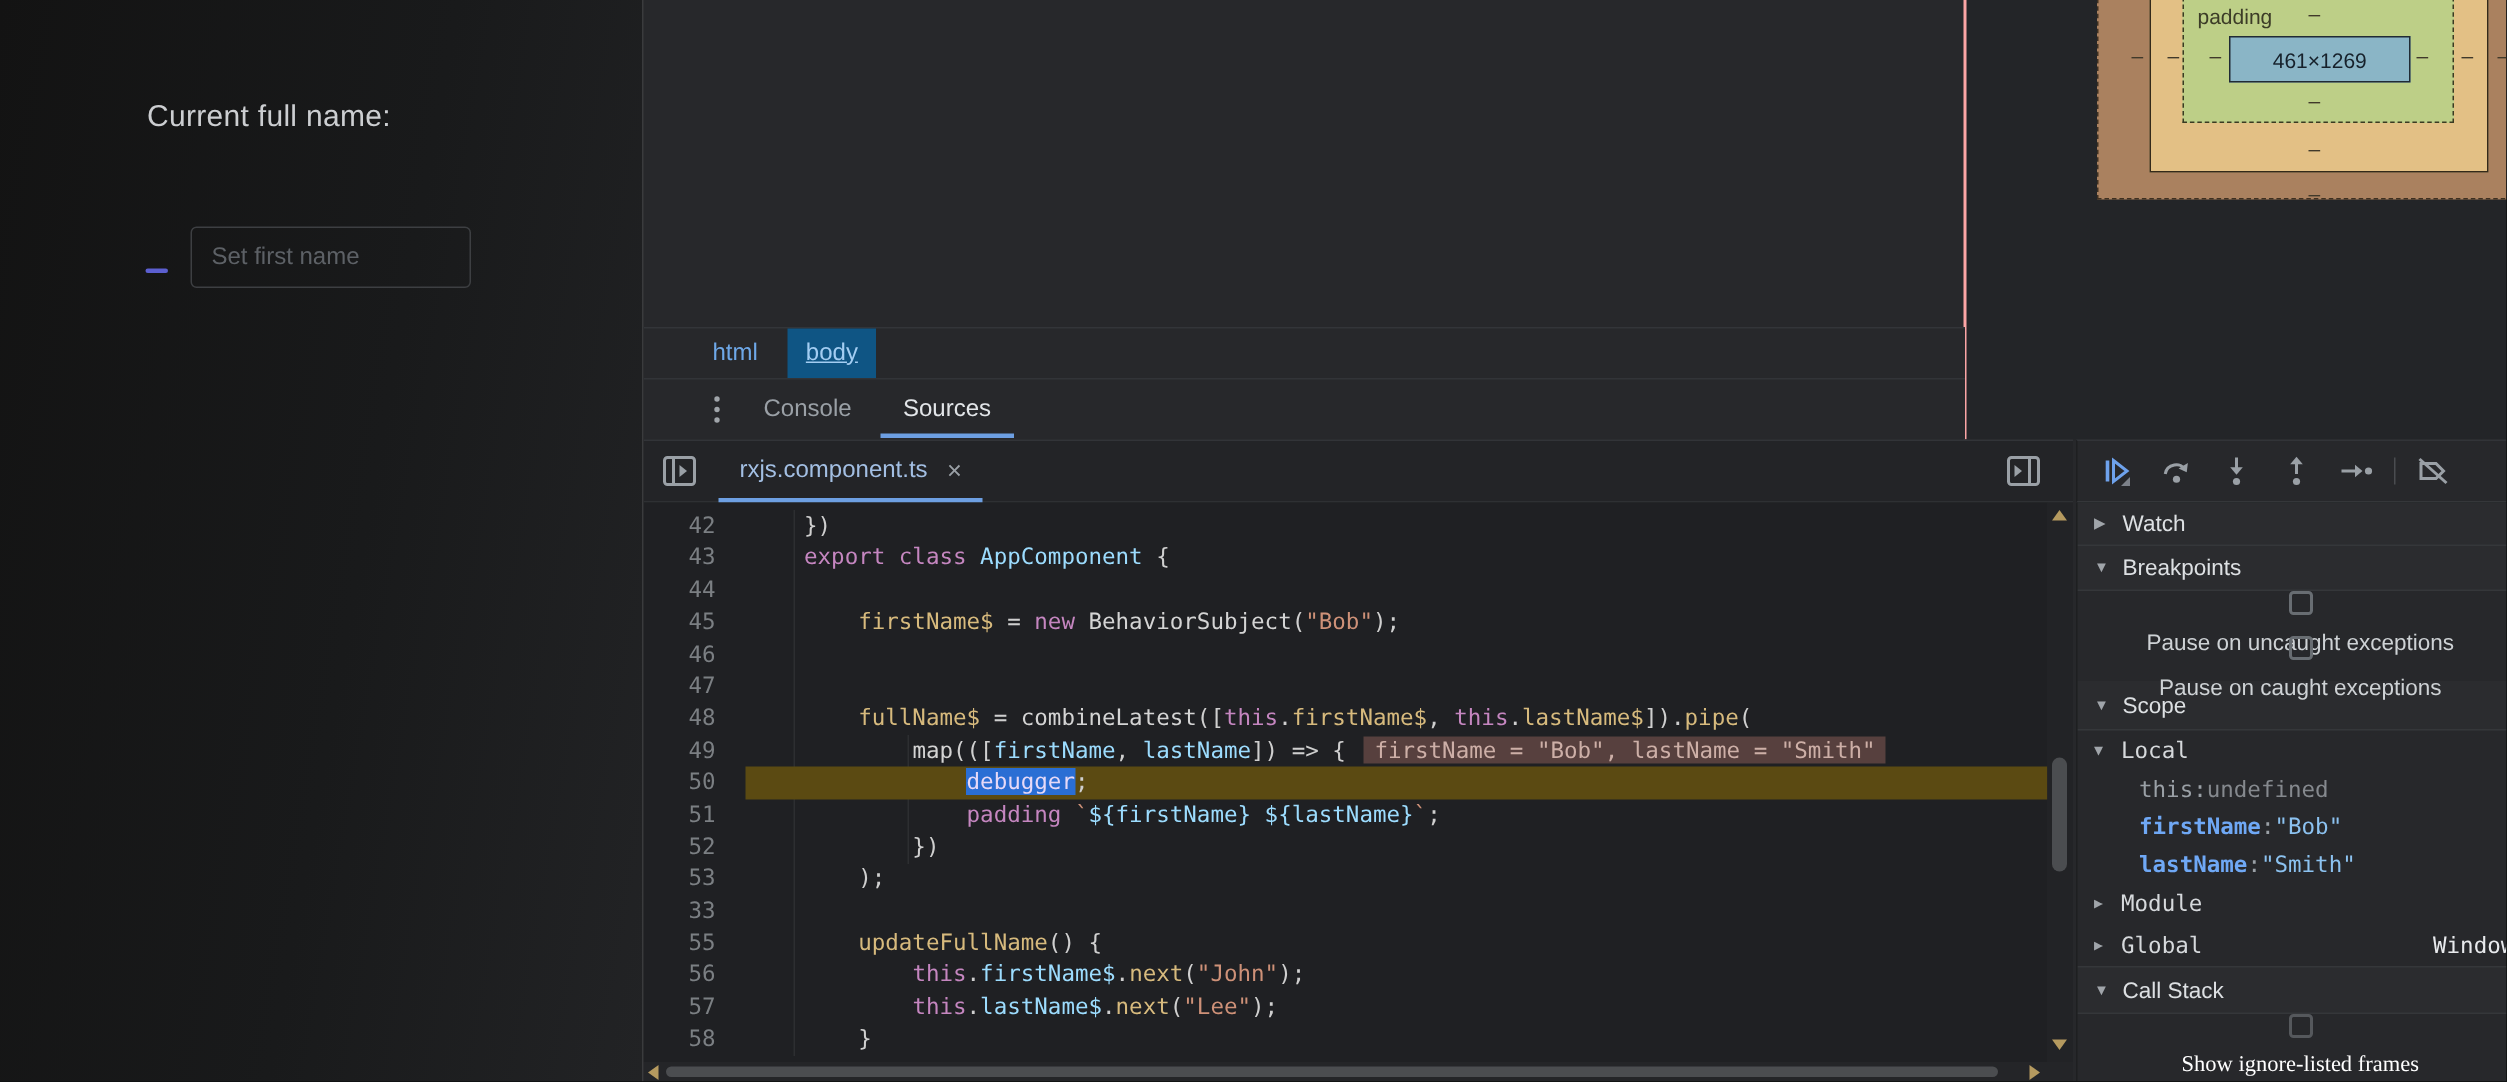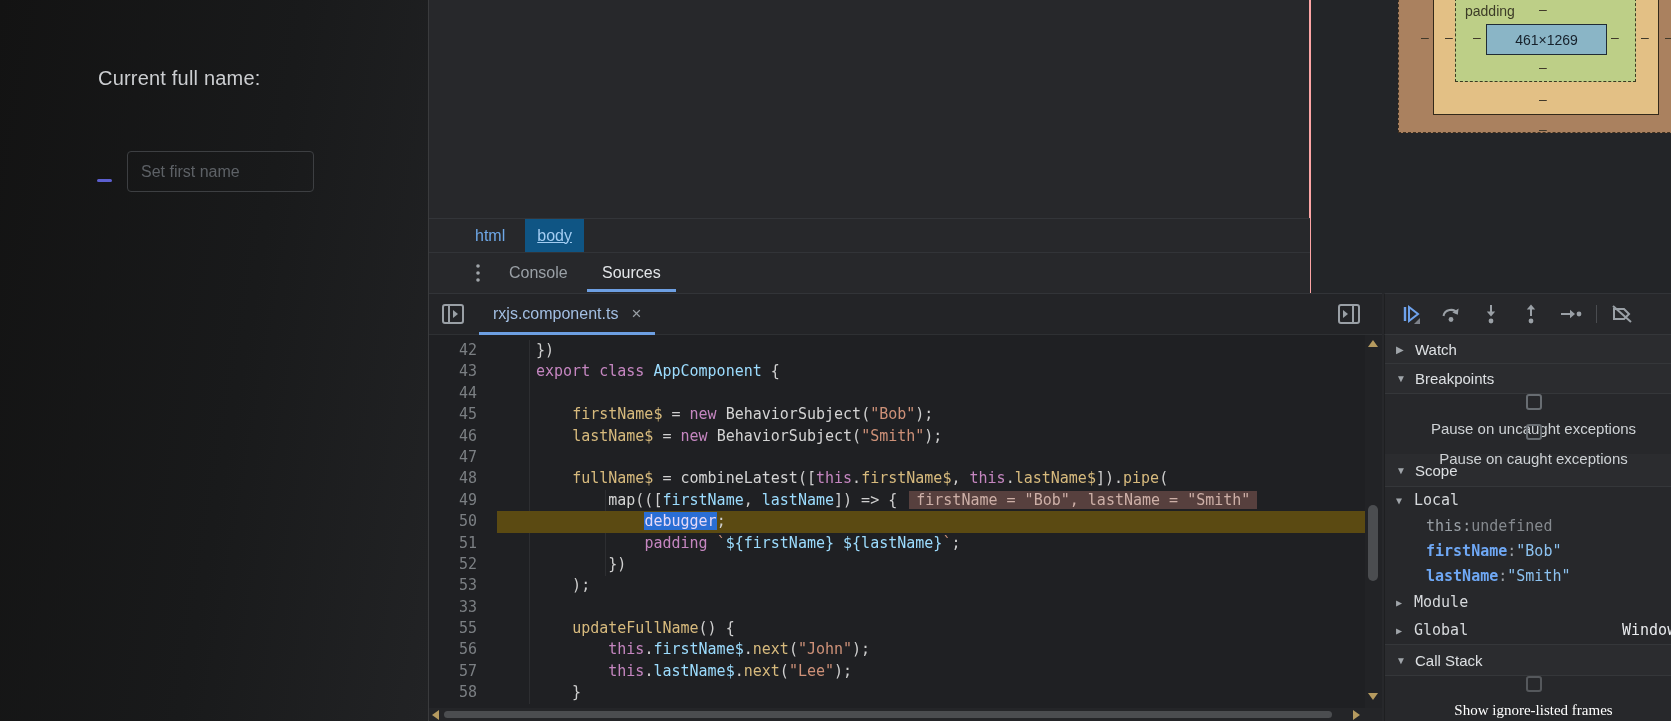--- a/index.html
+++ b/index.html
@@ -229,21 +229,21 @@
     </div>
 
     <div class="editor">
       <div class="iguide" style="left:100px;top:5px;height:364px"></div>
       <div class="iguide" style="left:176px;top:155px;height:86px"></div>
       <div class="lines">
           <div class="line"><span class="lnum">42</span><span class="lcode"><span class="tok-pun">})</span></span></div>
           <div class="line"><span class="lnum">43</span><span class="lcode"><span class="tok-kw">export</span><span class="tok-pun"> </span><span class="tok-kw">class</span><span class="tok-pun"> </span><span class="tok-cls">AppComponent</span><span class="tok-pun"> {</span></span></div>
           <div class="line"><span class="lnum">44</span><span class="lcode"></span></div>
           <div class="line"><span class="lnum">45</span><span class="lcode"><span class="tok-pun">    </span><span class="tok-fld">firstName$</span><span class="tok-pun"> = </span><span class="tok-kw">new</span><span class="tok-pun"> </span><span class="tok-id">BehaviorSubject</span><span class="tok-pun">(</span><span class="tok-str">"Bob"</span><span class="tok-pun">);</span></span></div>
-          <div class="line"><span class="lnum">46</span><span class="lcode"><span class="tok-pun">    </span><span class="tok-fld">lastName$</span><span class="tok-pun"> = </span><span class="tok-kw">new</span><span class="tok-pun"> </span><span class="tok-id">BehaviorSubject</span><span class="tok-pun">(</span><span class="tok-str">"Smith"</span><span class="tok-pun">);</span></span></div>
+          <div class="line"><span class="lnum">46</span></div>
           <div class="line"><span class="lnum">47</span><span class="lcode"></span></div>
           <div class="line"><span class="lnum">48</span><span class="lcode"><span class="tok-pun">    </span><span class="tok-fld">fullName$</span><span class="tok-pun"> = </span><span class="tok-id">combineLatest</span><span class="tok-pun">([</span><span class="tok-kw">this</span><span class="tok-pun">.</span><span class="tok-fld">firstName$</span><span class="tok-pun">, </span><span class="tok-kw">this</span><span class="tok-pun">.</span><span class="tok-fld">lastName$</span><span class="tok-pun">]).</span><span class="tok-fld">pipe</span><span class="tok-pun">(</span></span></div>
           <div class="line"><span class="lnum">49</span><span class="lcode"><span class="tok-pun">        </span><span class="tok-id">map</span><span class="tok-pun">(([</span><span class="tok-var">firstName</span><span class="tok-pun">, </span><span class="tok-var">lastName</span><span class="tok-pun">]) =&gt; {</span><span class="hint">firstName = "Bob", lastName = "Smith"</span></span></div>
           <div class="line exec"><span class="lnum">50</span><span class="lcode"><span class="tok-pun">            </span><span class="tok-kwsel">debugger</span><span class="tok-pun">;</span></span></div>
           <div class="line"><span class="lnum">51</span><span class="lcode"><span class="tok-pun">            </span><span class="tok-kw">padding</span><span class="tok-pun"> </span><span class="tok-str">`</span><span class="tok-var">${firstName}</span><span class="tok-str"> </span><span class="tok-var">${lastName}</span><span class="tok-str">`</span><span class="tok-pun">;</span></span></div>
           <div class="line"><span class="lnum">52</span><span class="lcode"><span class="tok-pun">        })</span></span></div>
           <div class="line"><span class="lnum">53</span><span class="lcode"><span class="tok-pun">    );</span></span></div>
           <div class="line"><span class="lnum">33</span><span class="lcode"></span></div>
           <div class="line"><span class="lnum">55</span><span class="lcode"><span class="tok-pun">    </span><span class="tok-fld">updateFullName</span><span class="tok-pun">() {</span></span></div>
           <div class="line"><span class="lnum">56</span><span class="lcode"><span class="tok-pun">        </span><span class="tok-kw">this</span><span class="tok-pun">.</span><span class="tok-var">firstName$</span><span class="tok-pun">.</span><span class="tok-fld">next</span><span class="tok-pun">(</span><span class="tok-str">"John"</span><span class="tok-pun">);</span></span></div>

